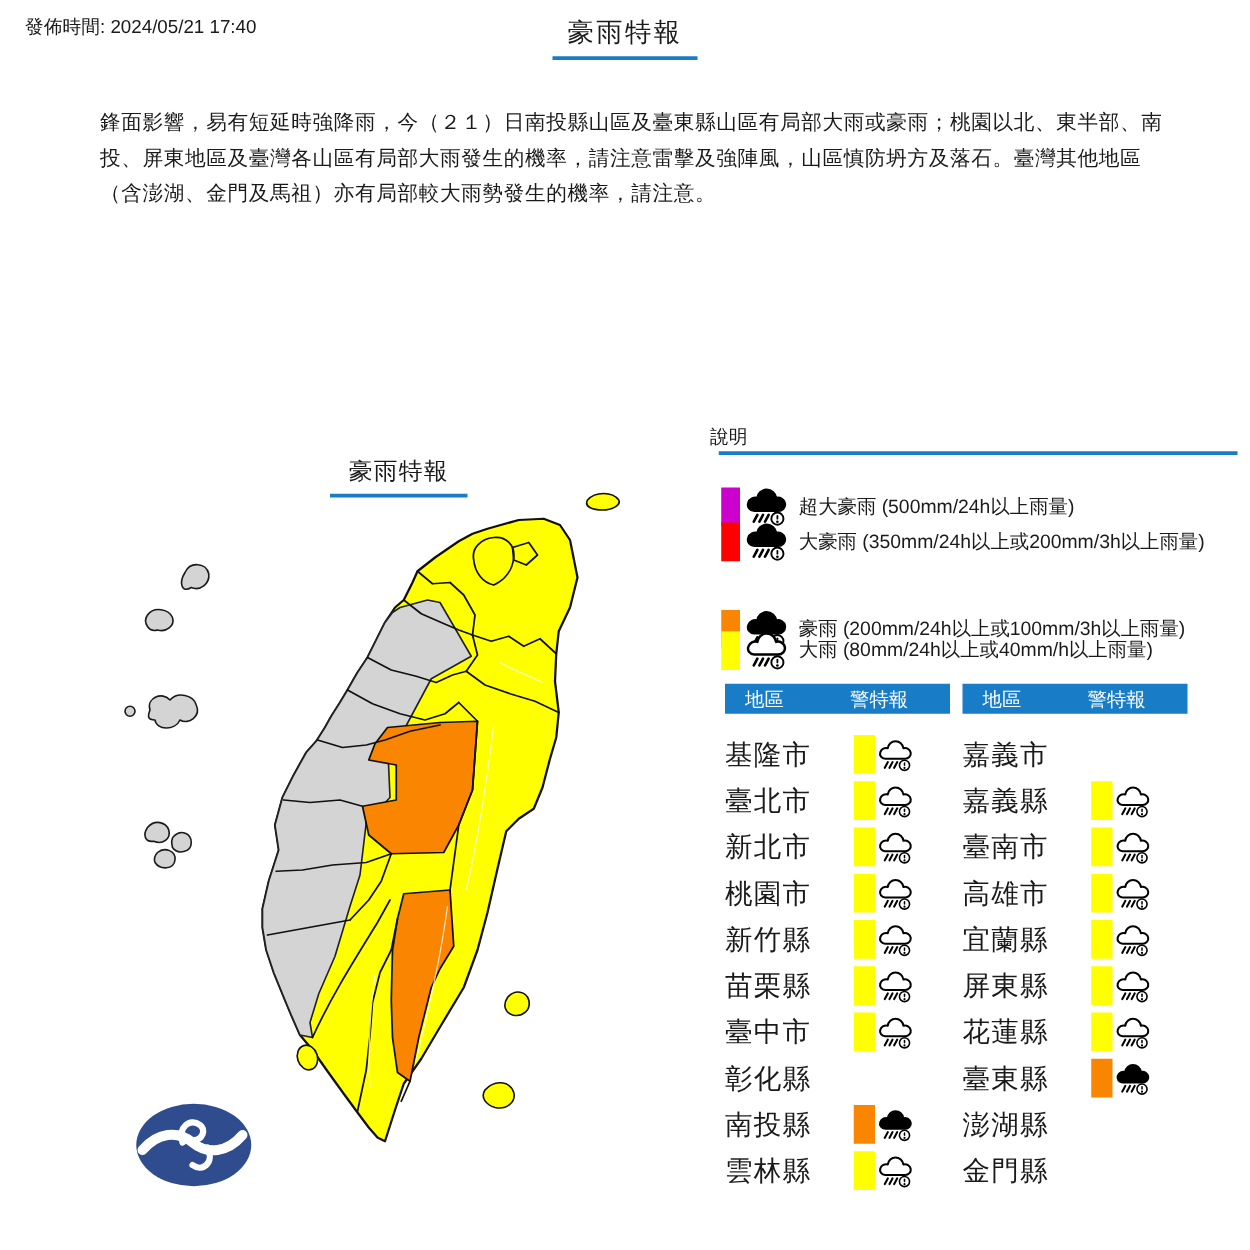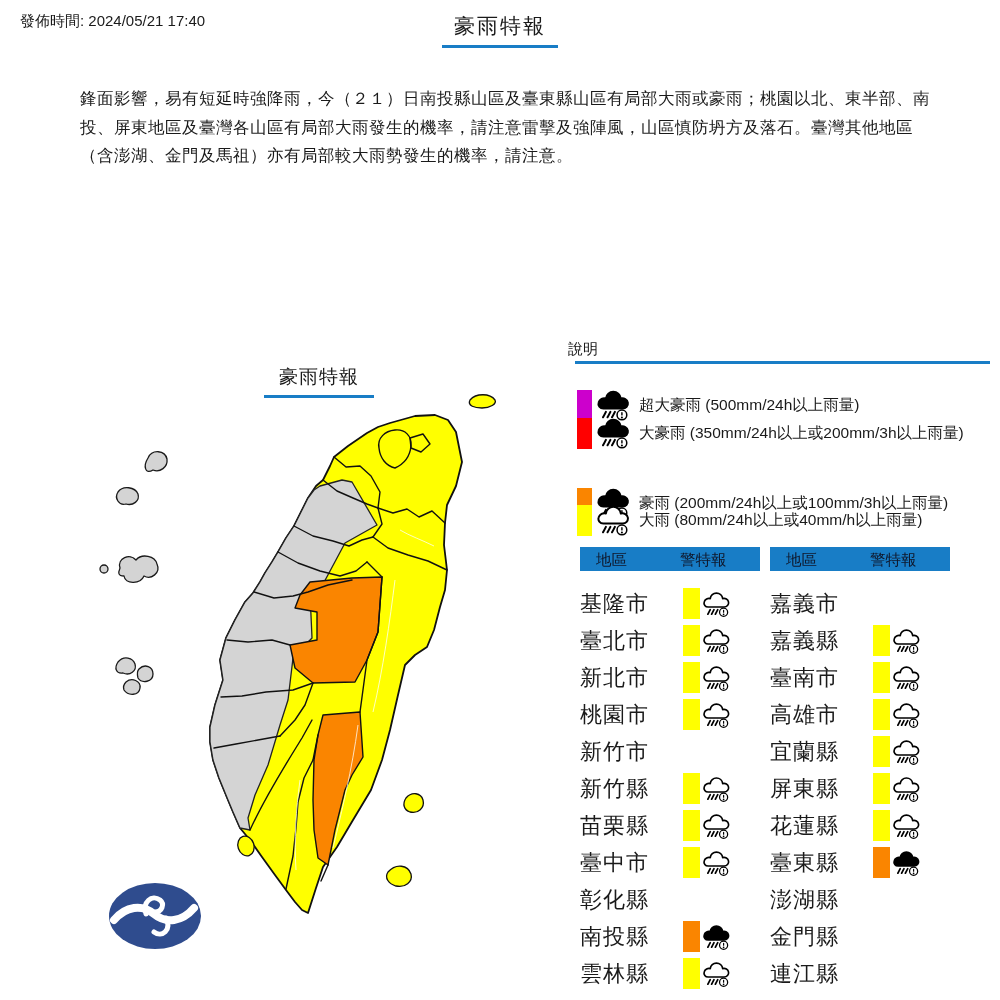--- a/index.html
+++ b/index.html
@@ -32,21 +32,21 @@
   .sw-torrential{background:#FF0000;}
   .sw-heavy{background:#FA8500;}
   .sw-rain{background:#FFFF00;}
   .lrow .lic{width:36px;height:36px;margin-left:4px;flex:0 0 36px;}
   .lrow .ltxt{margin-left:7px;font-size:15.5px;white-space:nowrap;}
 
   
   .tbl{position:absolute;top:547px;width:180px;}
   .tbl-left{left:580px;}
   .tbl-right{left:770px;}
-  .tbl-head{position:relative;height:24px;background:#187DC6;color:#0f172a;font-size:15.5px;}
+  .tbl-head{position:relative;height:24px;background:#187DC6;color:#ffffff;font-size:15.5px;}
   .tbl-head .h1{position:absolute;left:16px;top:3px;}
   .tbl-head .h2{position:absolute;left:100px;top:3px;}
   .rows{position:absolute;top:38px;left:0;width:100%;}
   .row{position:relative;height:37px;}
   .row .name{position:absolute;left:0;top:50%;transform:translateY(-50%);font-size:22px;letter-spacing:1px;}
   .warn{position:absolute;left:103px;top:50%;transform:translateY(-50%);width:62px;height:32px;visibility:hidden;}
   .warn[data-level]{visibility:visible;}
   .warn .chip{position:absolute;left:0;top:0;width:17px;height:31px;}
   .warn[data-level="rain"] .chip{background:#FFFF00;}
   .warn[data-level="heavy"] .chip{background:#FA8500;}
@@ -220,24 +220,20 @@
       <span class="name">桃園市</span>
       <span class="warn" data-level="rain">
         <span class="chip"></span>
         <svg class="ic outline">
             <use href="#cloud-outline"></use>
           </svg>
 
       </span>
     </div>
     <div class="row">
-      <span class="name">新竹市</span>
-
-    </div>
-    <div class="row">
       <span class="name">新竹縣</span>
       <span class="warn" data-level="rain">
         <span class="chip"></span>
         <svg class="ic outline">
             <use href="#cloud-outline"></use>
           </svg>
 
       </span>
     </div>
     <div class="row">
@@ -368,18 +364,14 @@
       </span>
     </div>
     <div class="row">
       <span class="name">澎湖縣</span>
 
     </div>
     <div class="row">
       <span class="name">金門縣</span>
 
     </div>
-    <div class="row">
-      <span class="name">連江縣</span>
-
-    </div>
   </div>
 </div>
 
 </body></html>

